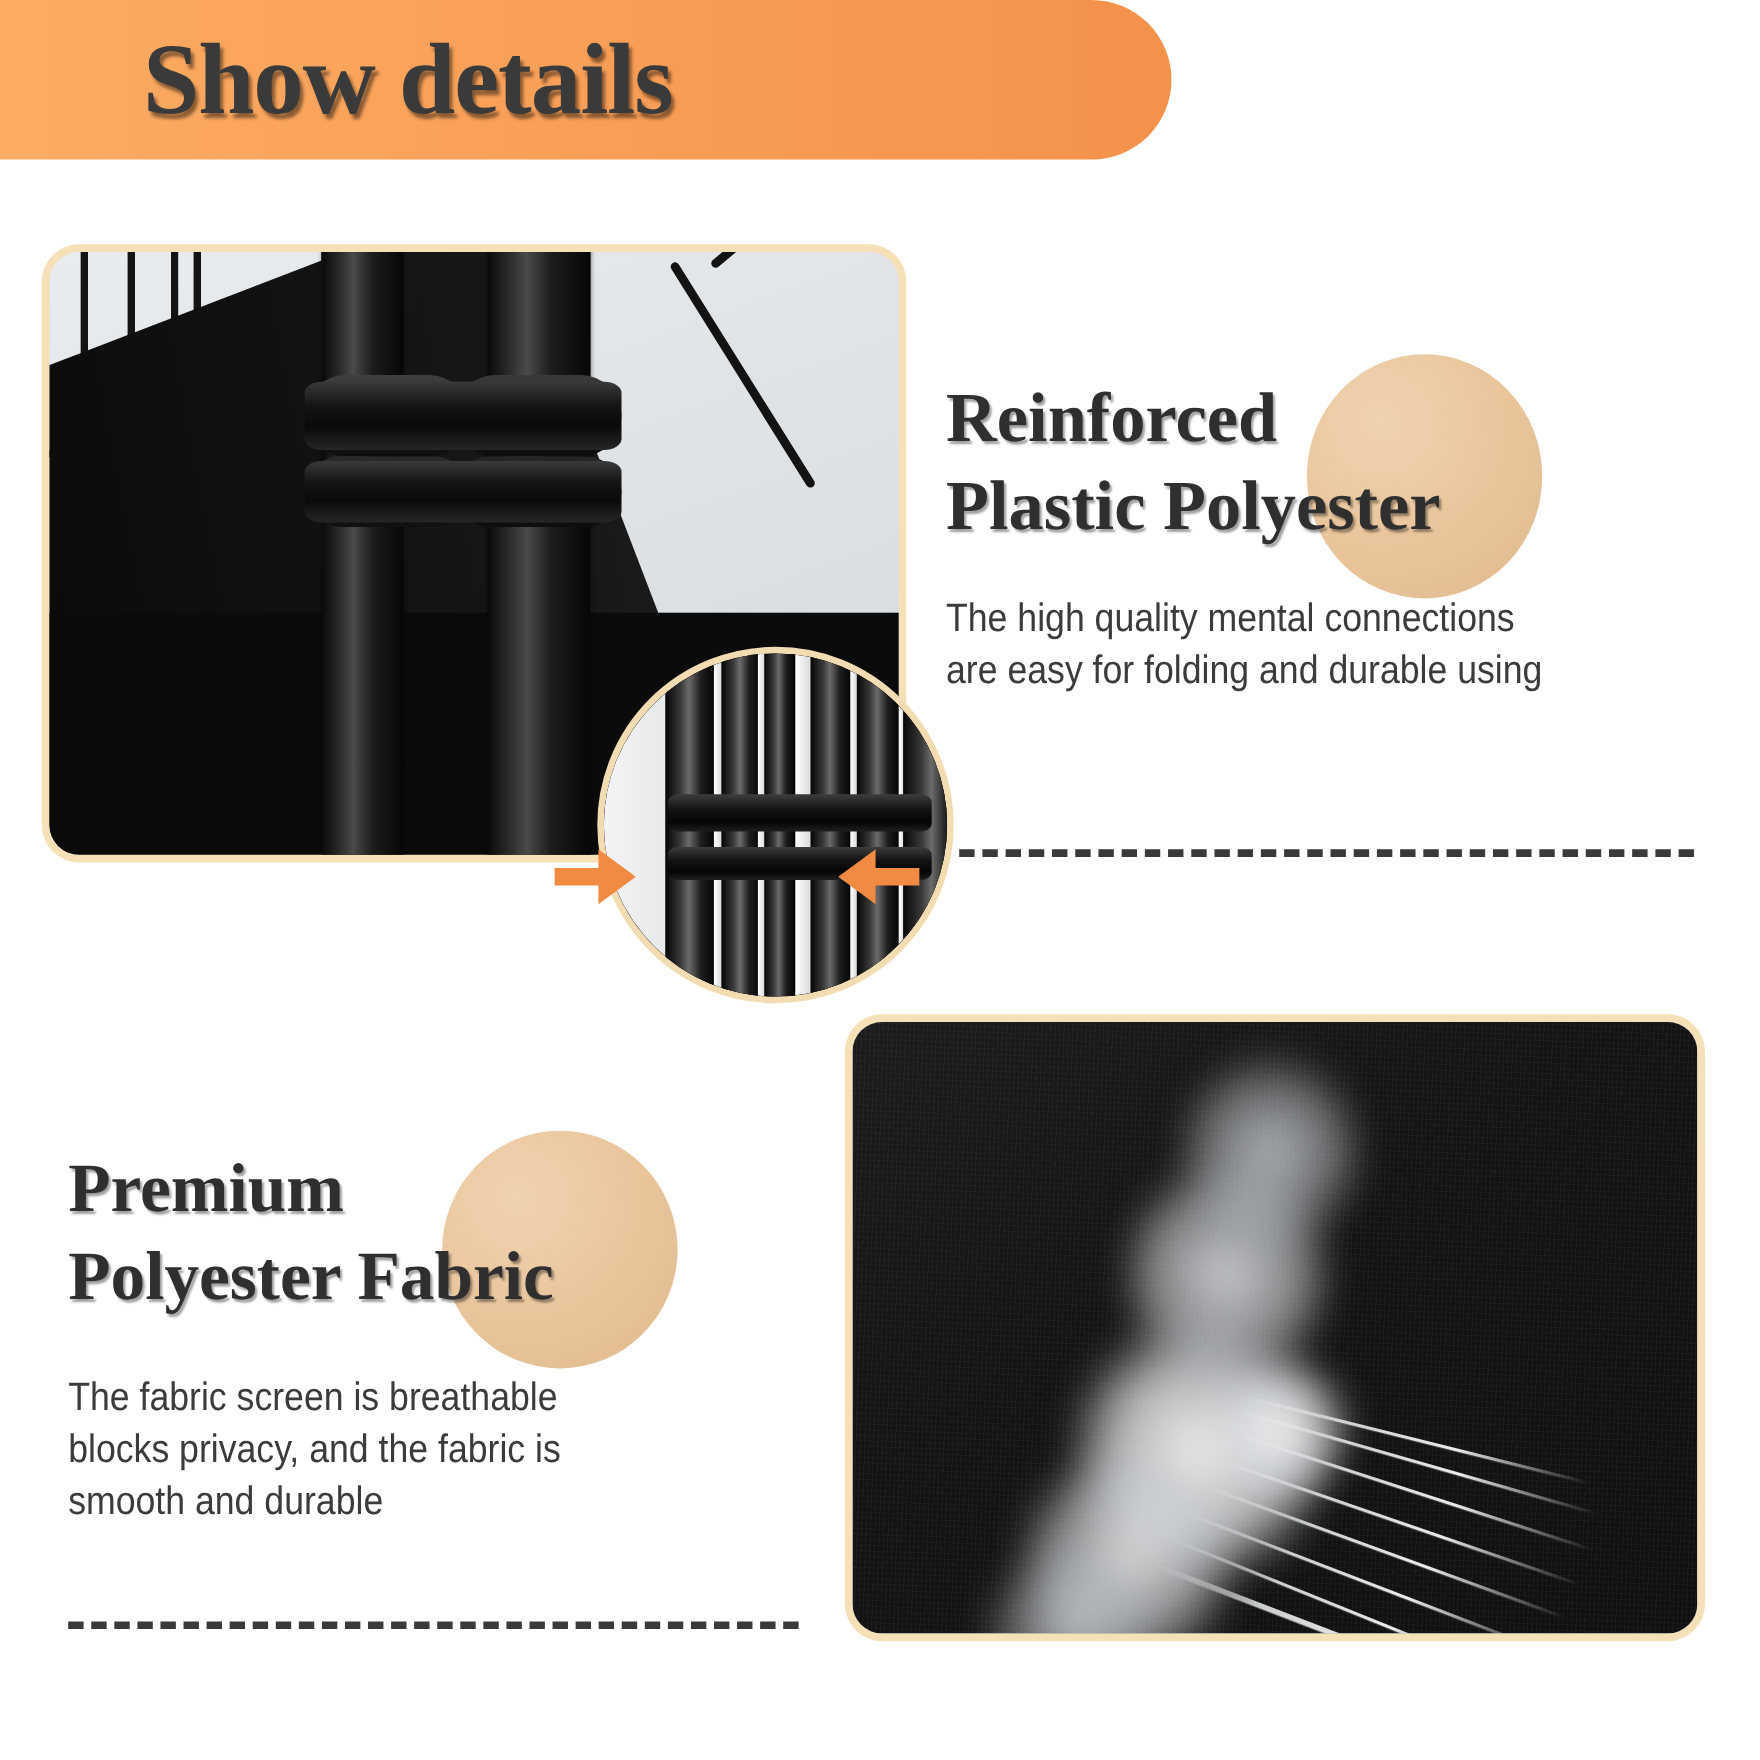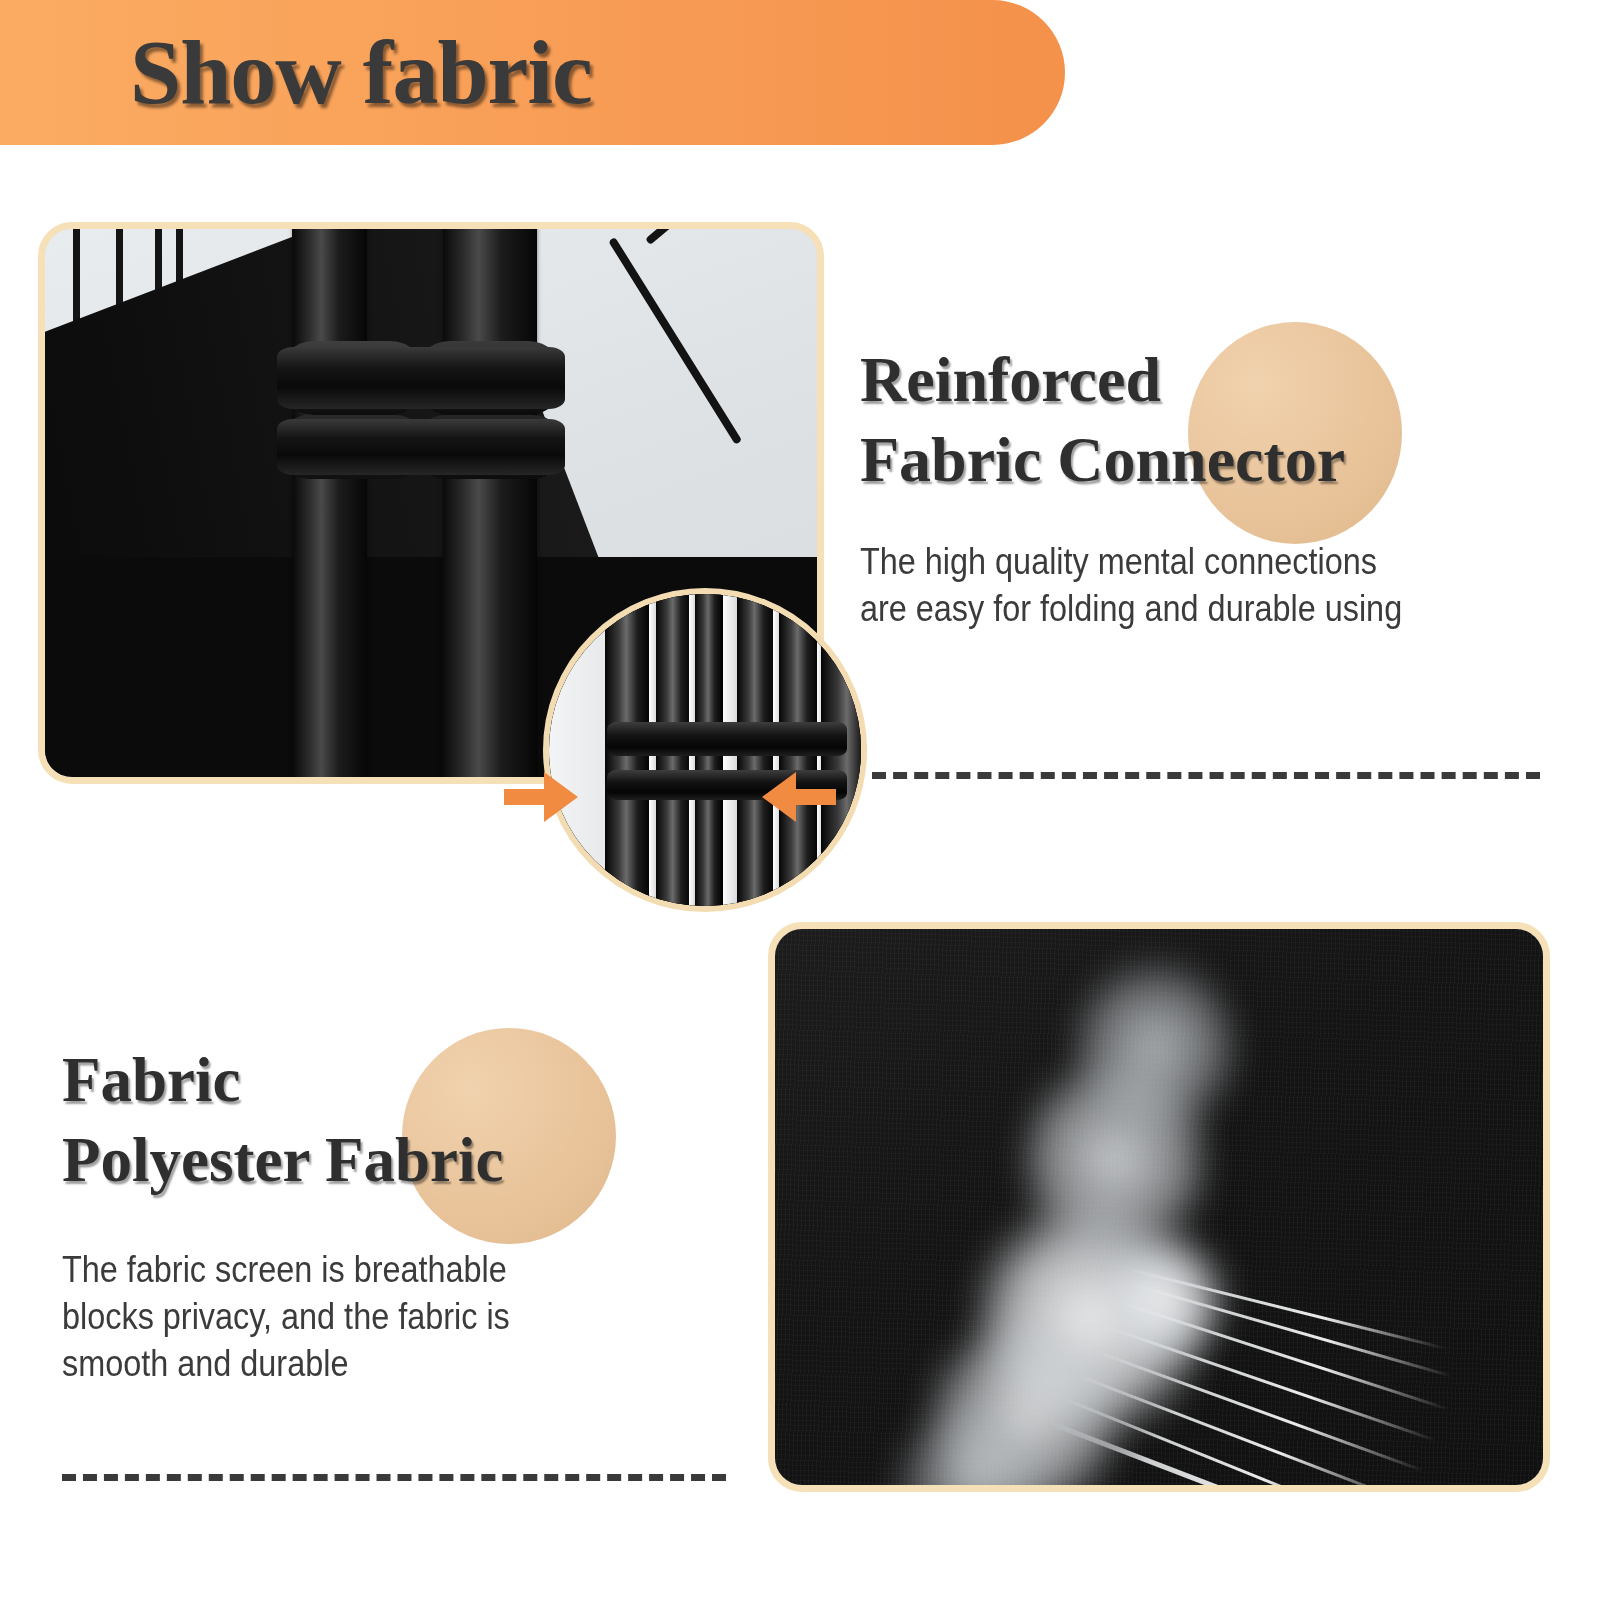--- a/index.html
+++ b/index.html
@@ -211,21 +211,21 @@
     border-top: 7px dashed #3a3a3a;
     z-index: 2;
   }
   #divider-top    { left: 872px; top: 772px;  width: 668px; }
   #divider-bottom { left: 62px;  top: 1474px; width: 664px; }
 </style>
 </head>
 <body>
 
 <div id="header-banner">
-  <div id="header-title">Show fabric</div>
+  <div id="header-title">Show details</div>
 </div>
 
 <div id="connector-photo-card" class="photo-card">
   <div class="photo-inner">
     <div class="backdrop"></div>
 
     <div class="wire-loop" style="left:28px;  top:-30px; width:96px;  height:180px;"></div>
     <div class="wire-loop" style="left:110px; top:-40px; width:130px; height:300px;"></div>
     <div class="wire-loop" style="left:-46px; top:-20px; width:110px; height:200px;"></div>
 
@@ -298,28 +298,28 @@
     <div class="fiber" style="left:288px; top:468px; width:350px; transform:rotate(22deg); transform-origin:left center;"></div>
     <div class="fiber" style="left:276px; top:492px; width:340px; transform:rotate(21deg); transform-origin:left center; height:5px;"></div>
   </div>
 </div>
 
 <div id="circle-connector" class="tan-circle"></div>
 <div id="circle-fabric" class="tan-circle"></div>
 
 <div id="block-connector" class="block">
   <div class="heading">Reinforced</div>
-  <div class="heading">Fabric Connector</div>
+  <div class="heading">Plastic Polyester</div>
   <div style="height:38px"></div>
   <div class="body-copy">The high quality mental connections</div>
   <div class="body-copy">are easy for folding and durable using</div>
 </div>
 
 <div id="block-fabric" class="block">
-  <div class="heading">Fabric</div>
+  <div class="heading">Premium</div>
   <div class="heading">Polyester Fabric</div>
   <div style="height:46px"></div>
   <div class="body-copy">The fabric screen is breathable</div>
   <div class="body-copy">blocks privacy, and the fabric is</div>
   <div class="body-copy">smooth and durable</div>
 </div>
 
 <div id="divider-top" class="dashed-divider"></div>
 <div id="divider-bottom" class="dashed-divider"></div>
 

